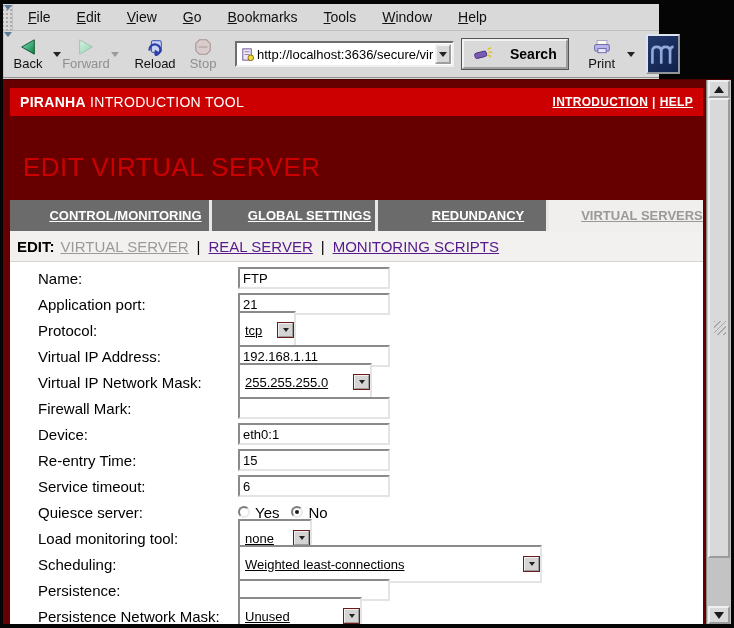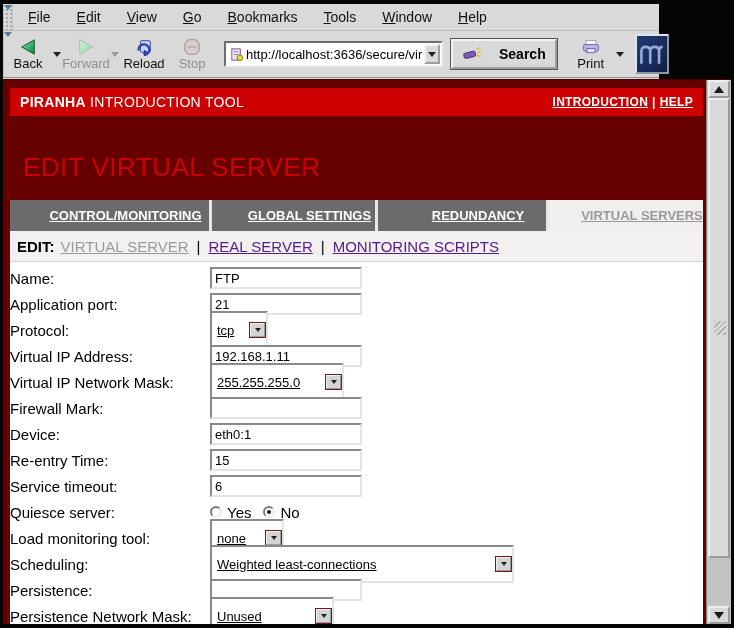--- a/index.html
+++ b/index.html
@@ -58,21 +58,21 @@
   .tab.active{background:#f0efed;color:#999;}
   .tab-1{width:199px;}.tab-2{width:163px;}.tab-3{width:168px;}.tab-4{flex:1;}
   .editrow{background:#f2f1ef;border-bottom:1px solid #d6d4d1;height:31px;
     display:flex;align-items:center;padding-left:7px;font-size:15px;}
   .editrow .prefix{font-weight:bold;color:#000;margin-right:6px;}
   .editrow .cur{color:#9a9a9a;text-decoration:underline;}
   .editrow .pipe{color:#000;margin:0 8px;}
   .editrow a{color:#551a8b;text-decoration:underline;cursor:pointer;}
   
   .form{background:#fff;padding:3px 0 0 0;}
-  .frow{height:26px;display:flex;align-items:center;padding-left:0;}
+  .frow{height:26px;display:flex;align-items:center;padding-left:28px;}
   .lbl{width:200px;font-size:15px;color:#000;}
   .ti{width:152px;height:22px;border:2px solid;border-color:#8a8a8a #e4e4e4 #e4e4e4 #8a8a8a;
     background:#fff;font-size:13px;font-family:"Liberation Sans",sans-serif;padding:0 3px;outline:none;color:#000;}
   .sel{height:38px;border:2px solid;border-color:#8a8a8a #e4e4e4 #e4e4e4 #8a8a8a;background:#fff;
     display:inline-flex;align-items:center;justify-content:space-between;cursor:pointer;text-decoration:underline;}
   .sel-val{font-size:13px;padding:0 5px;white-space:nowrap;overflow:hidden;}
   .sel-btn{width:15px;height:14px;margin-right:1px;background:#d4d4d4;
     border:1px outset #f0f0f0;outline:1px solid #6e1a1a;display:flex;align-items:center;justify-content:center;flex:none;}
   .sel-btn .drop-arrow{border-left-width:3px;border-right-width:3px;border-top-width:4px;margin:0;}
   .w-protocol{width:58px;}.w-mask{width:134px;}.w-load{width:74px;}.w-sched{width:304px;}.w-pnm{width:124px;}
@@ -140,21 +140,21 @@
             <stop offset="0" stop-color="#d6f3e4"></stop>
                 <stop offset="1" stop-color="#8fd4ae"></stop>
               </linearGradient>
             </defs>
           <polygon points="3,2 3,18 17,10" fill="url(#gF)" stroke="#9fbcab" stroke-width="1"></polygon>
         </svg>
         <span>Forward</span>
       </div>
       <span class="drop-arrow dim"></span>
 
-      <div class="tb-btn" style="margin-left:0;">
+      <div class="tb-btn" style="margin-left:11px;">
         <svg class="icon16" viewBox="0 0 20 20">
           <rect x="6" y="3" width="11" height="13" rx="1.5" fill="#c9d2f2" stroke="#2b3fa8"></rect>
           <path d="M4 14 a6 6 0 1 1 6 5" fill="none" stroke="#2b3fa8" stroke-width="2.4"></path>
           <polygon points="10,16 15,19 9,22" fill="#2b3fa8" transform="translate(0,-3)"></polygon>
         </svg>
         <span>Reload</span>
       </div>
 
       <div class="tb-btn disabled" style="margin-left:4px;">
         <svg class="icon16" viewBox="0 0 20 20">

